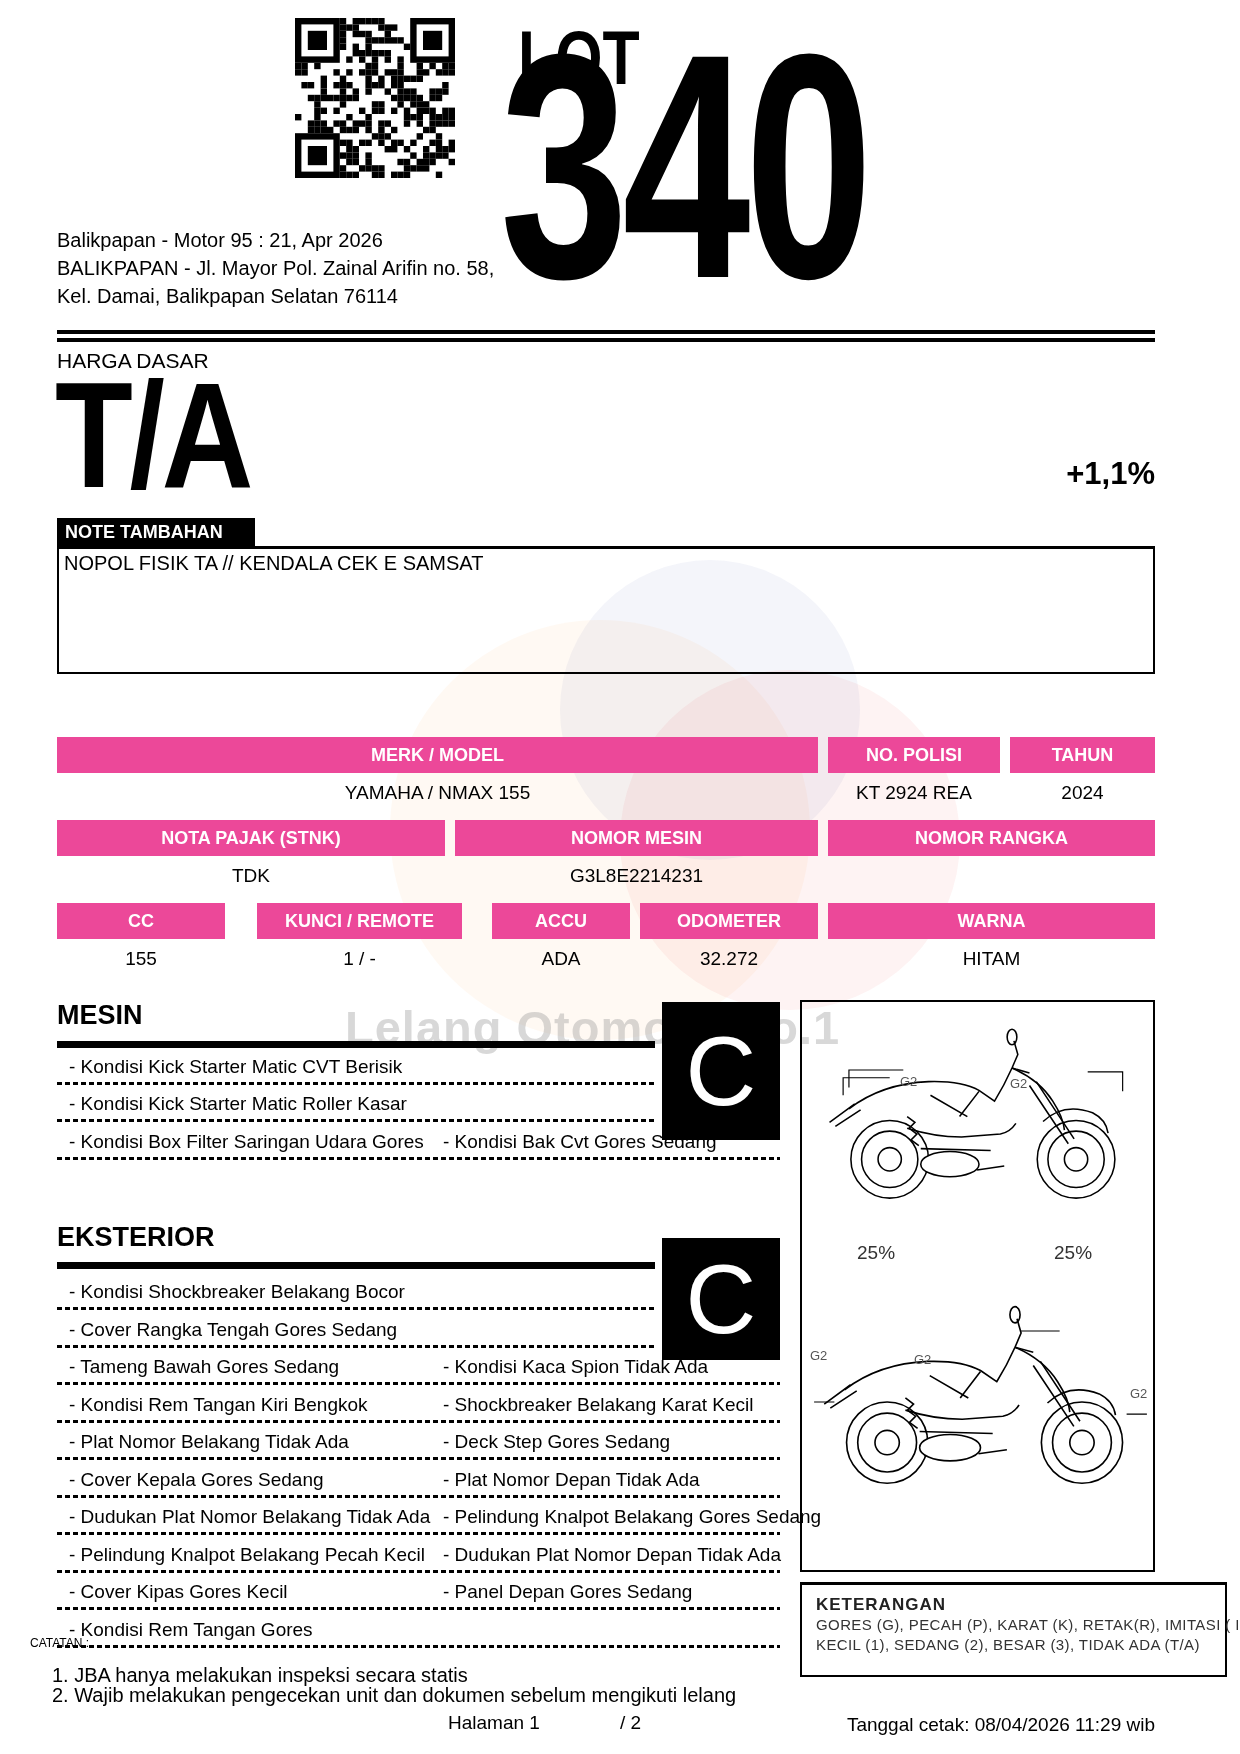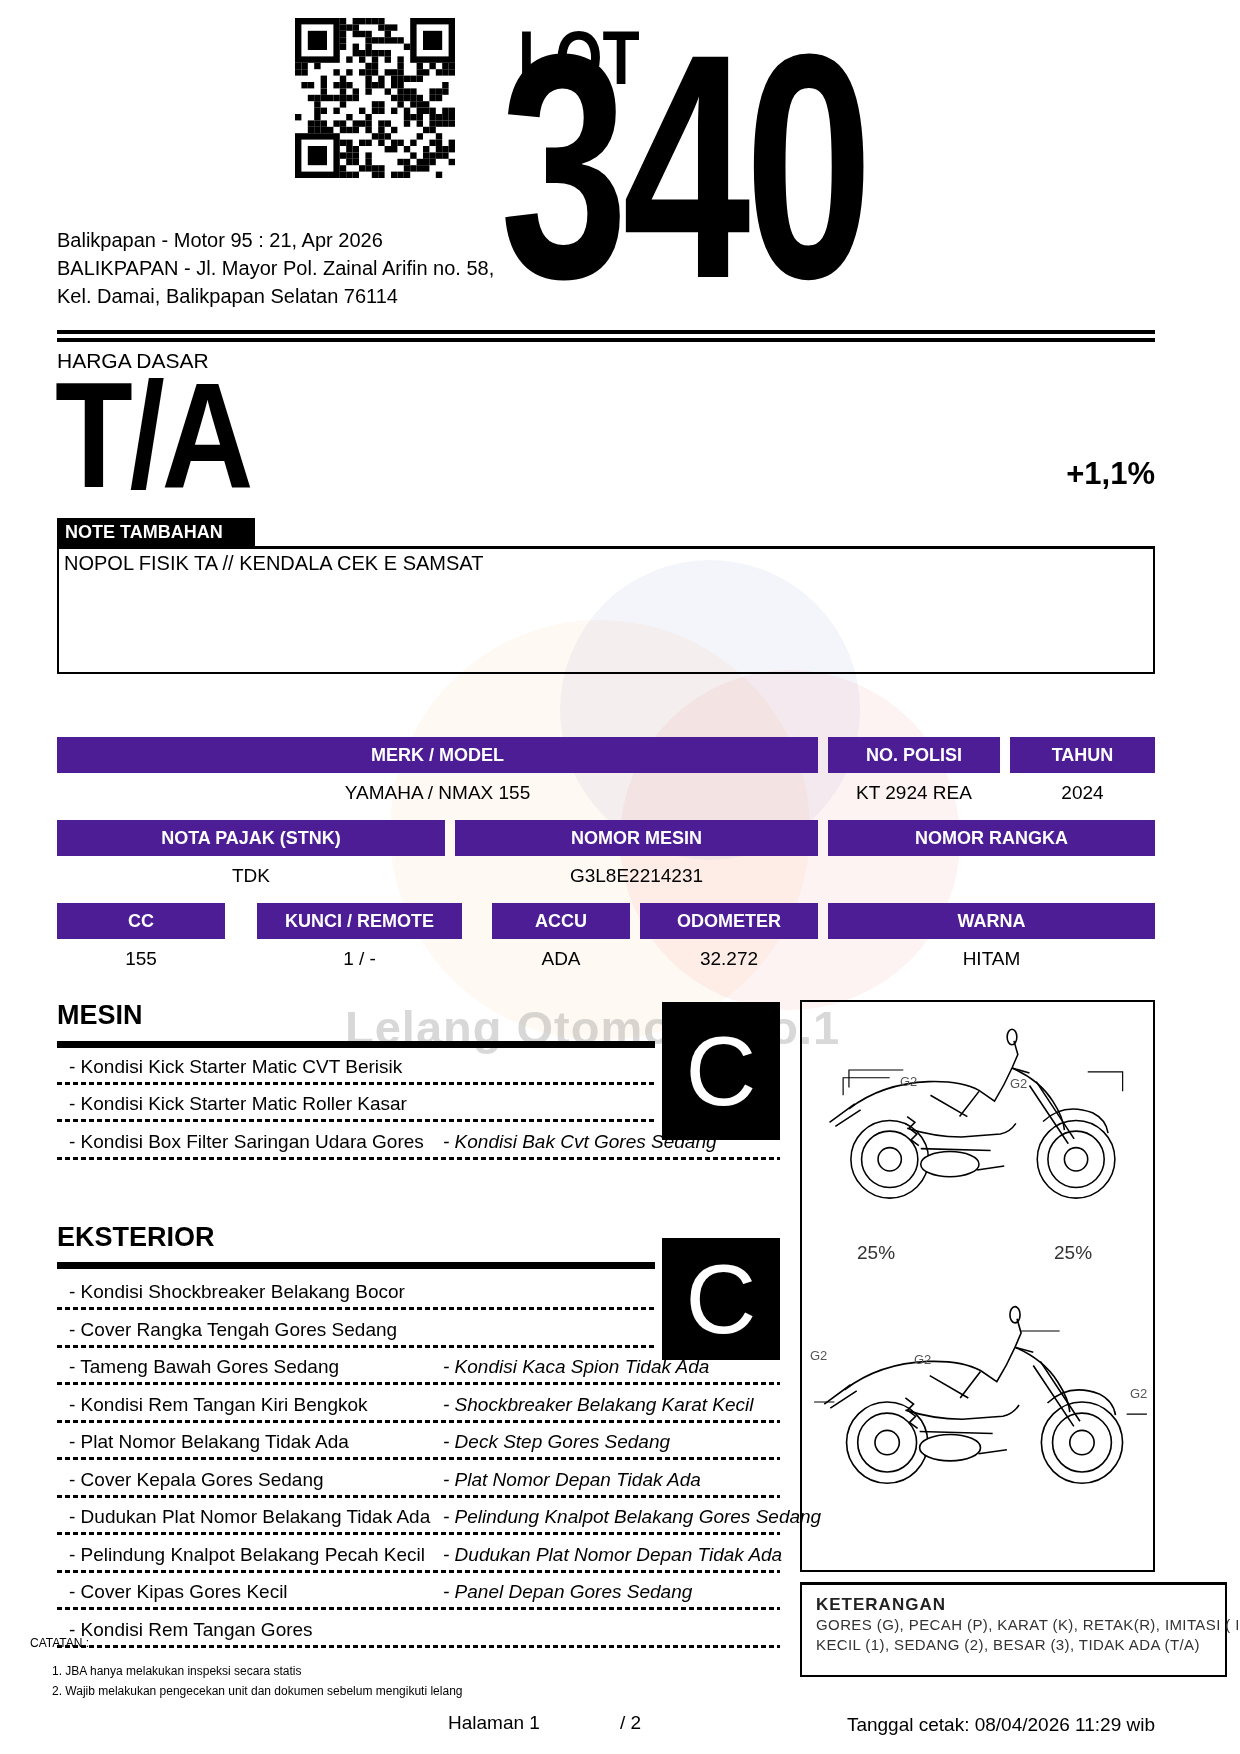--- a/index.html
+++ b/index.html
@@ -15,42 +15,42 @@
   .lot-number{left:500px;top:22px;font-size:320px;font-weight:bold;line-height:.9;transform:scaleX(.72);transform-origin:left top;letter-spacing:-8px;}
   .venue{left:57px;top:226px;font-size:20px;line-height:28px;white-space:nowrap;}
   .double-rule{left:57px;top:330px;width:1098px;height:4px;border-top:4px solid #000;border-bottom:4px solid #000;}
   .harga-label{left:57px;top:349px;font-size:21px;}
   .harga-value{left:55px;top:360px;font-size:150px;font-weight:bold;line-height:1;transform:scaleX(.85);transform-origin:left top;letter-spacing:-4px;}
   .harga-inc{top:456px;right:85px;font-size:31px;font-weight:bold;}
   .note-tab{left:57px;top:518px;width:198px;height:28px;background:#000;color:#fff;font-size:18px;font-weight:bold;line-height:28px;padding-left:8px;box-sizing:border-box;}
   .note-box{left:57px;top:546px;width:1098px;height:128px;border:2px solid #000;border-top:3px solid #000;box-sizing:border-box;}
   .note-text{padding:3px 0 0 5px;font-size:20px;}
   
-  .hbar{position:absolute;height:36px;background:#4c1d95;color:#fff;display:flex;align-items:center;justify-content:center;font-weight:bold;font-size:18px;white-space:nowrap;}
+  .hbar{position:absolute;height:36px;background:#ec4899;color:#fff;display:flex;align-items:center;justify-content:center;font-weight:bold;font-size:18px;white-space:nowrap;}
   .hval{position:absolute;height:30px;display:flex;align-items:center;justify-content:center;font-size:19px;white-space:nowrap;}
   
   .sec-title{position:absolute;left:57px;font-size:27px;font-weight:bold;}
   .sec-rule{position:absolute;left:57px;width:598px;height:7px;background:#000;}
   .grade-box{position:absolute;left:662px;width:118px;background:#000;color:#fff;display:flex;align-items:center;justify-content:center;font-size:98px;line-height:1;}
   .irow{position:absolute;left:57px;width:723px;height:34px;}
   .itx{position:absolute;left:4px;top:0;font-size:19px;white-space:nowrap;margin-left:8px;}
-  .rcol{left:378px;font-style:italic;}
+  .rcol{left:378px;}
   .dots{position:absolute;top:26px;left:0;width:723px;height:3px;
         background:repeating-linear-gradient(90deg,#000 0 5px,transparent 5px 8px);}
   .dots.short{width:598px;}
   
   .diagram-box{left:800px;top:1000px;width:355px;height:572px;border:2px solid #000;box-sizing:border-box;}
   .keterangan-box{left:800px;top:1582px;width:427px;height:95px;border:2px solid #000;border-top:3px solid #000;box-sizing:border-box;padding:10px 12px 0 14px;}
   .ket-title{font-size:17px;font-weight:bold;letter-spacing:1px;color:#222;}
   .ket-line{font-size:15px;color:#333;line-height:20px;letter-spacing:.4px;white-space:nowrap;}
   .pct-label{position:absolute;font-size:19px;color:#333;text-align:right;}
   .g2-label{position:absolute;font-size:13px;color:#555;}
   
   .catatan-title{left:30px;top:1636px;font-size:12px;}
-  .catatan-item{left:52px;font-size:12px;white-space:nowrap;}
+  .catatan-item{left:52px;font-size:20px;white-space:nowrap;}
   .footer-page{left:448px;top:1712px;font-size:19px;}
   .footer-total{left:620px;top:1712px;font-size:19px;}
   .footer-printed{top:1714px;right:85px;font-size:19px;white-space:nowrap;}
   svg.scooter{position:absolute;}
 </style>
 </head>
 <body>
 
 <div class="page">
 

